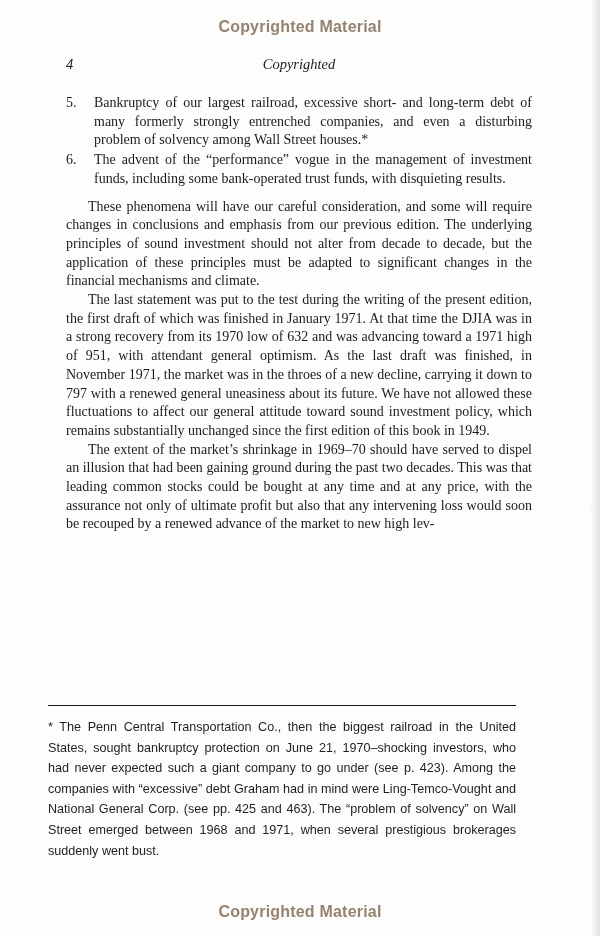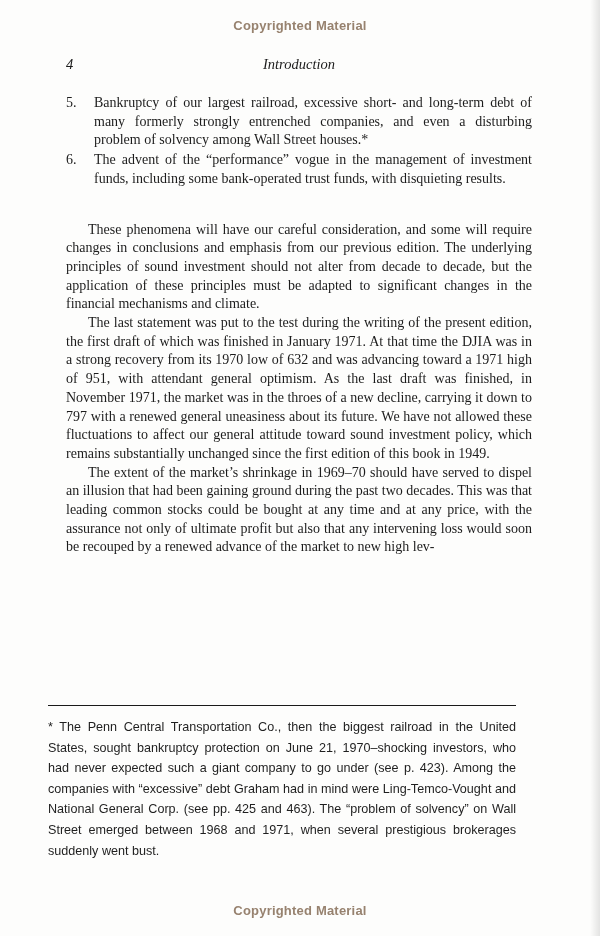--- a/index.html
+++ b/index.html
@@ -28,21 +28,21 @@
     height: 100%;
     background: linear-gradient(to right, rgba(0,0,0,0), rgba(0,0,0,0.10));
     pointer-events: none;
   }
   .copyright {
     position: absolute;
     left: 0;
     width: 100%;
     text-align: center;
     font-family: "Liberation Sans", sans-serif;
-    font-size: 13px;
+    font-size: 16px;
     font-weight: 600;
     color: #97826f;
     letter-spacing: 0.2px;
   }
   .copyright.top { top: 18px; }
   .copyright.bottom { top: 903px; }
 
   .header {
     position: absolute;
     top: 56px;
@@ -76,21 +76,21 @@
   .li-num {
     flex: none;
     width: 28px;
   }
   .li-text {
     flex: 1;
     text-align: justify;
   }
   .list-item + .list-item { margin-top: 1px; }
 
-  .paragraphs { margin-top: 32px; }
+  .paragraphs { margin-top: 9px; }
   .para {
     margin: 0;
     text-indent: 22px;
   }
 
   .footnote-block {
     position: absolute;
     top: 705px;
     left: 48px;
     width: 468px;
@@ -110,21 +110,21 @@
 </style>
 </head>
 <body>
 
 <div class="page">
 
   <div class="copyright top">Copyrighted Material</div>
 
   <div class="header">
     <span class="pagenum">4</span>
-    <span class="runhead">Introduction</span>
+    <span class="runhead">Copyrighted</span>
   </div>
 
   <div class="content">
 
     <div class="list">
       <div class="list-item">
         <span class="li-num">5.</span>
         <span class="li-text">Bankruptcy of our largest railroad, excessive short- and long-term debt of many formerly strongly entrenched companies, and even a disturbing problem of solvency among Wall Street houses.*</span>
       </div>
       <div class="list-item">

